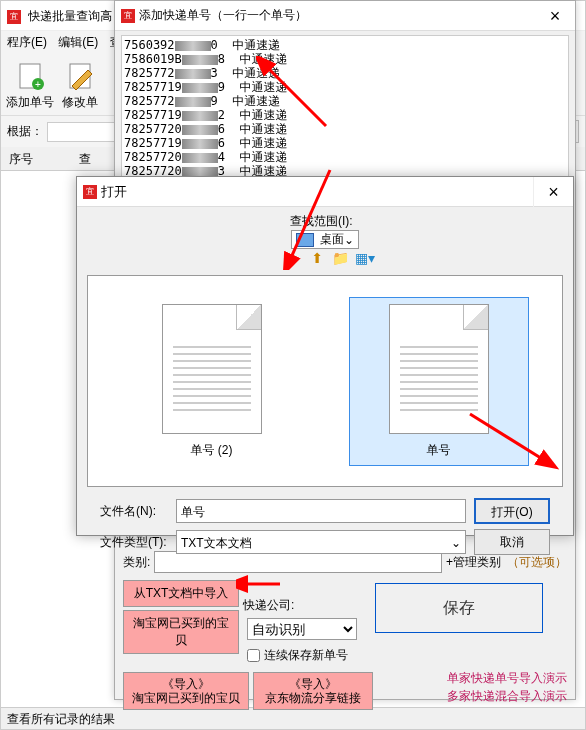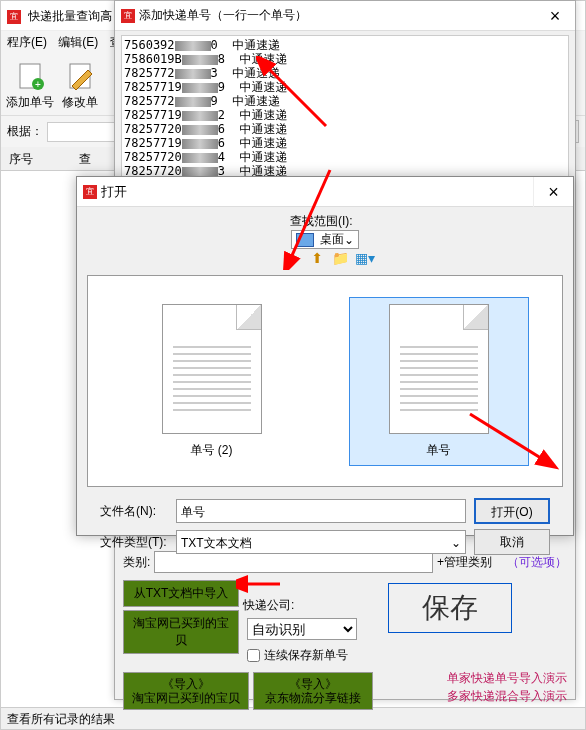--- a/index.html
+++ b/index.html
@@ -161,37 +161,37 @@
     margin: 4px 0;
   }
   .sel-category {
     flex: 1;
     height: 22px;
     border: 1px solid #999;
     background: #fff;
     margin: 0 4px;
   }
   .btn-gray {
-    background: #4d7c0f;
+    background: #fca5a5;
     border: 1px solid #999;
     padding: 4px 8px;
     margin: 3px 4px 3px 0;
     text-align: center;
     cursor: pointer;
     font-size: 12px;
     min-width: 100px;
   }
   .save-btn {
-    width: 124px;
+    width: 168px;
     height: 50px;
     border: 1px solid #0055cc;
     display: flex;
     align-items: center;
     justify-content: center;
-    font-size: 28px;
+    font-size: 16px;
     color: #333;
     background: #f0f0f0;
   }
   .demo-links { text-align: right; }
   .demo-links a { color: #be185d; text-decoration: none; display: block; line-height: 18px;}
   .sel-inline { height: 22px; border: 1px solid #999; background: #fff; width: 110px; margin-left: 4px;}
   .checkbox-line { display: flex; align-items: center; }
   .checkbox-line input { margin-right: 4px; }
 
   
@@ -400,21 +400,21 @@
   </div>
   <div class="numbers-text" id="numbers-text"><div><span>7560392</span><span class="blur"></span><span>0  中通速递</span></div><div><span>7586019B</span><span class="blur"></span><span>8  中通速递</span></div><div><span>7825772</span><span class="blur"></span><span>3  中通速递</span></div><div><span>78257719</span><span class="blur"></span><span>9  中通速递</span></div><div><span>7825772</span><span class="blur"></span><span>9  中通速递</span></div><div><span>78257719</span><span class="blur"></span><span>2  中通速递</span></div><div><span>78257720</span><span class="blur"></span><span>6  中通速递</span></div><div><span>78257719</span><span class="blur"></span><span>6  中通速递</span></div><div><span>78257720</span><span class="blur"></span><span>4  中通速递</span></div><div><span>78257720</span><span class="blur"></span><span>3  中通速递</span></div><div><span>78257720</span><span class="blur"></span><span>1  中通速递</span></div></div>
 
   <div style="height:346px"></div>
 
   <div class="add-bottom">
     <div class="row">
       <span>类别:</span>
       <div class="sel-category"></div>
       <span>+管理类别</span>
-      <span style="margin-left:15px;color:#6d28d9">（可选项）</span>
+      <span style="margin-left:6px;color:#a16207">（可选项）</span>
     </div>
     <div class="row" style="align-items:flex-start">
       <div style="flex:0 0 120px">
         <div class="btn-gray">从TXT文档中导入</div>
         <div class="btn-gray">淘宝网已买到的宝贝</div>
       </div>
       <div style="flex:0 0 132px">
         <div class="row" style="margin-top:20px">
           <span>快递公司:</span>
         </div>

